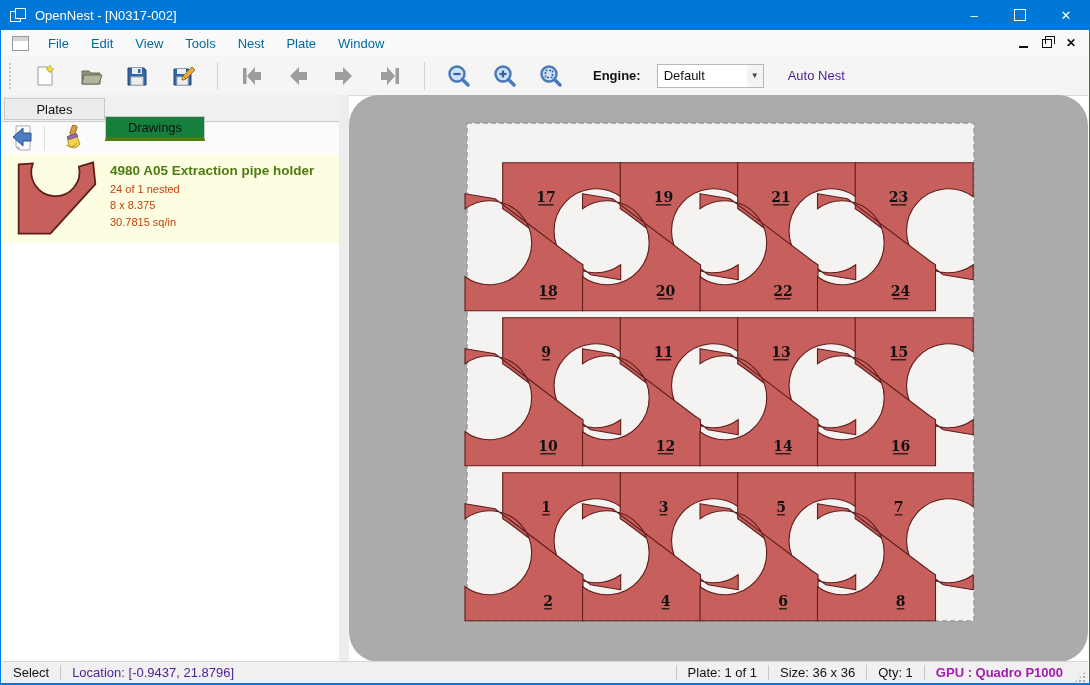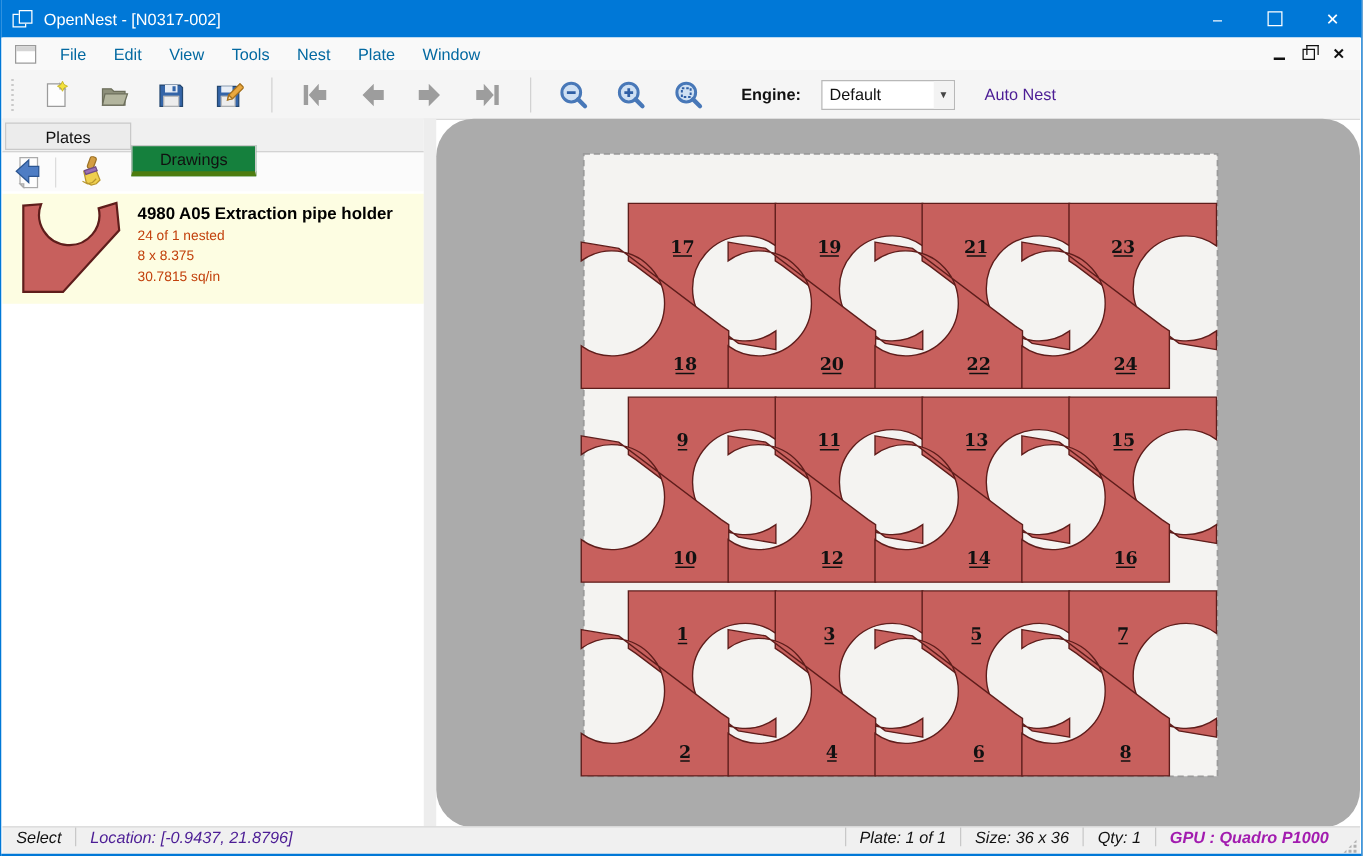--- a/index.html
+++ b/index.html
@@ -49,31 +49,31 @@
        font-size:13px;color:#111;background:#ECECEC;border:1px solid #C9C9C9;box-sizing:border-box;}
   .tab.t0{left:2px;width:101px;}
   .tab.t1{left:103px;width:100px;}
   .tab.active{top:1px;height:25px;background:#15803d;border-bottom:4px solid #4d7c0f;z-index:2;margin-top:20px;}
   .side-toolbar{position:absolute;left:0;top:27px;right:0;height:31px;background:#FBFBFB;display:flex;align-items:center;}
   .sbtn{width:34px;height:28px;margin-left:4px;display:flex;align-items:center;justify-content:center;}
   .ssep{width:1px;height:24px;background:#DCDCDC;margin:0 4px;}
   .drawing-item{position:absolute;left:0;top:60px;right:0;height:88px;background:#FDFDE2;display:flex;}
   .thumb{width:86px;margin:4px 0 0 12px;}
   .item-text{margin-left:10px;margin-top:8px;}
-  .item-title{font-size:13.5px;font-weight:bold;color:#000000;}
+  .item-title{font-size:13.5px;font-weight:bold;color:#4d7c0f;}
   .item-line{font-size:11px;color:#c2410c;margin-top:4.5px;}
 
   .splitter{position:absolute;left:338px;top:95px;width:10px;bottom:23px;background:#EDEDED;}
 
   
   .canvas{position:absolute;left:348px;top:95px;right:1px;bottom:23px;background:#ABABAB;overflow:hidden;border-radius:30px;}
 
   
   .statusbar{position:absolute;left:1px;right:1px;bottom:2px;height:21px;background:#F0F0F0;border-top:1px solid #D7D7D7;
-             display:flex;font-size:13px;color:#111;font-style:italic;}
+             display:flex;align-items:center;font-size:13px;color:#111;}
   .status-sep{width:1px;height:15px;background:#C8C8C8;}
   .st{padding:0 11px;white-space:nowrap;}
   .st.gray{color:#4c1d95;}
   .st.green{font-weight:bold;}
   .st-spacer{flex:1;}
   .gripdots{width:12px;height:12px;margin-right:2px;align-self:flex-end;
      background-image:radial-gradient(circle at 2px 2px,#ADADAD 1.1px,transparent 1.3px);
      background-size:4px 4px;clip-path:polygon(100% 0,100% 100%,0 100%);}
   .bottomedge{position:absolute;left:0;right:0;bottom:0;height:2px;background:#0078D7;}
 </style>

